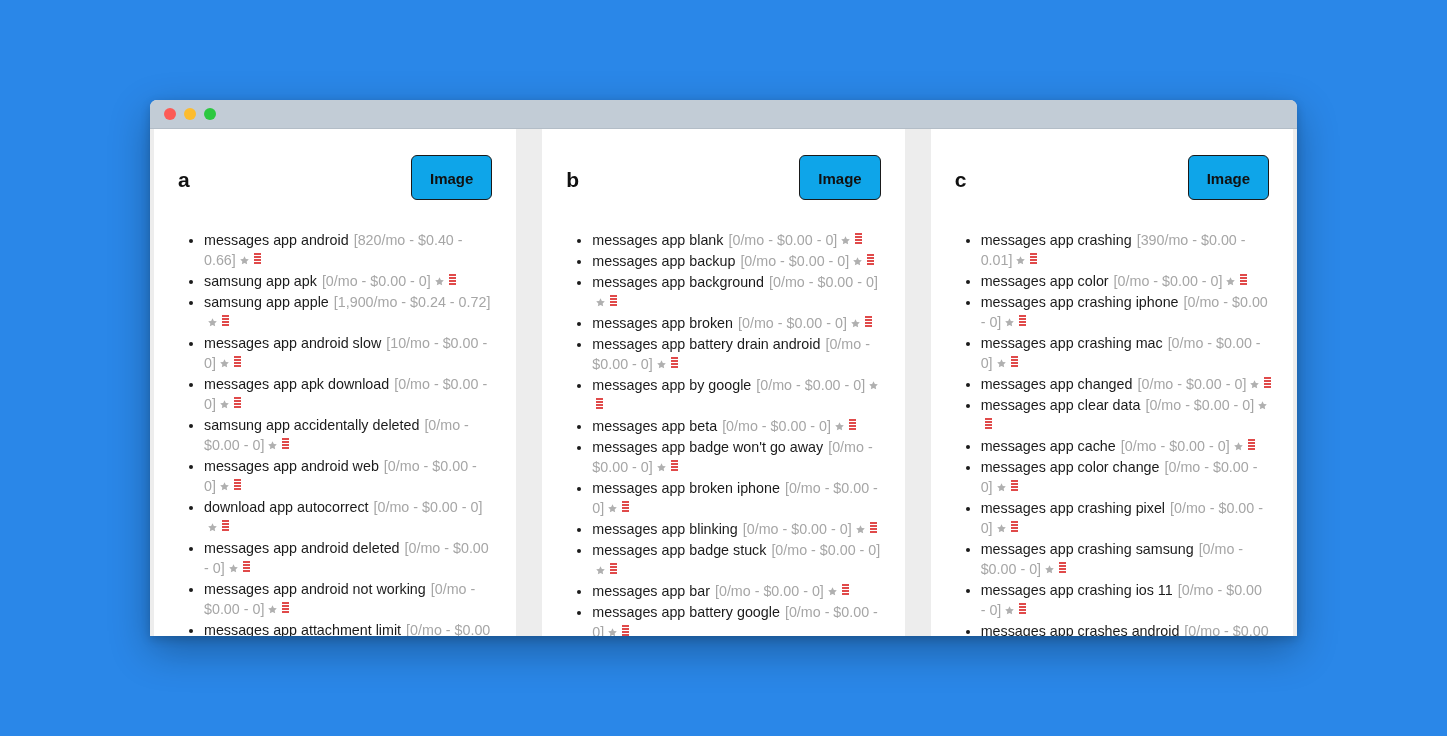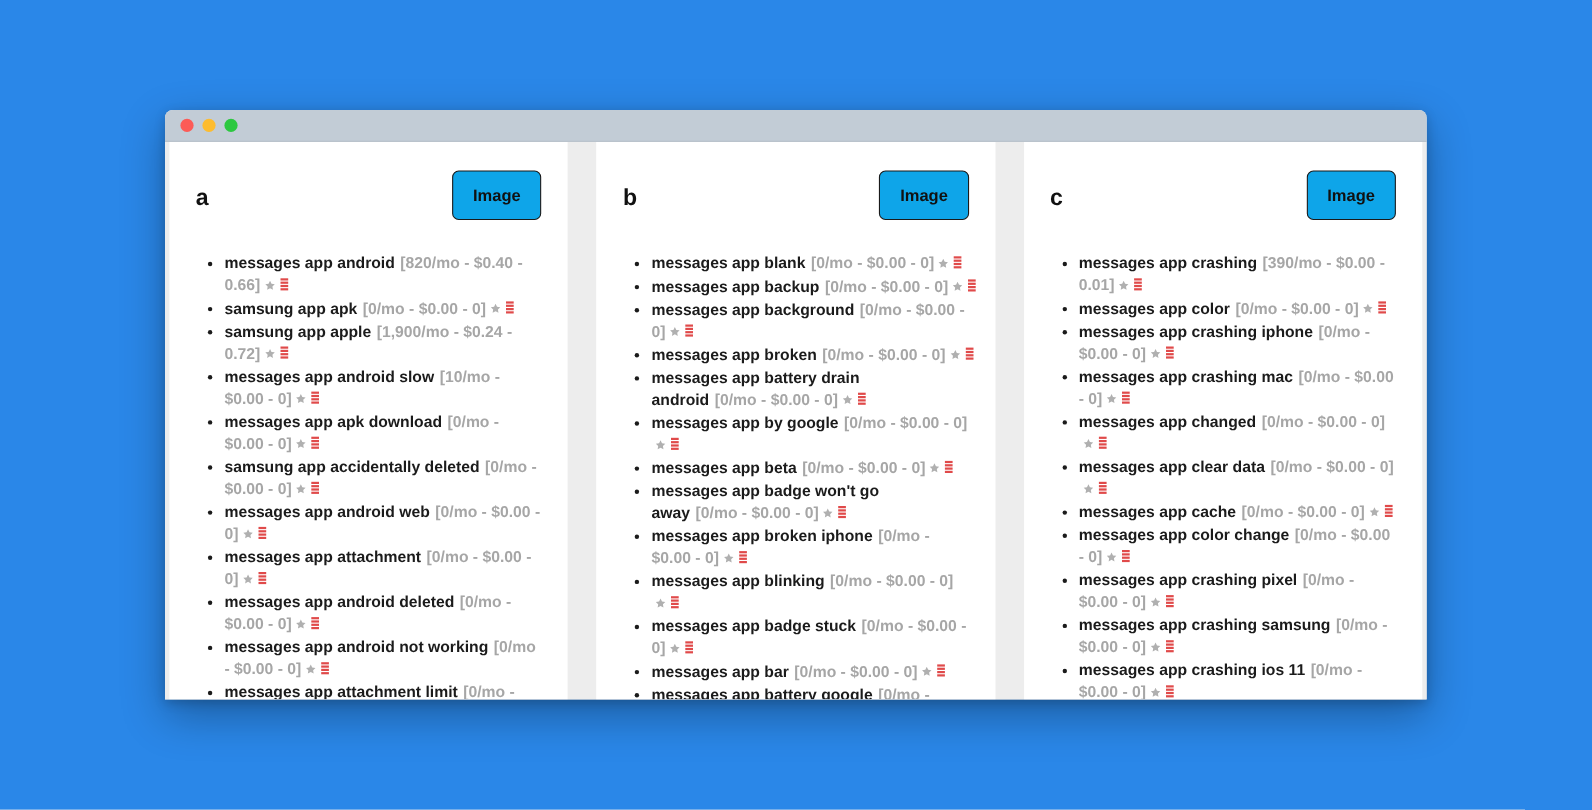--- a/index.html
+++ b/index.html
@@ -90,21 +90,20 @@
     height: 45px;
     line-height: 45px;
     cursor: pointer;
     white-space: nowrap;
   }
 
   ul.kw-list {
     margin: 13px 0 0 0;
     padding-left: 26px;
     list-style: disc;
-    font-weight: bold;
   }
   ul.kw-list li {
     font-size: 14.3px;
     line-height: 20px;
     color: #1b1b1b;
     margin-bottom: 0px;
   }
   ul.kw-list li::marker { color: #1b1b1b; font-size: 13px; }
 
   .kw-term { color: #1b1b1b; }
@@ -171,21 +170,21 @@
               </svg></span><span class="bars-icon"><i></i><i></i><i></i><i></i></span></li>
           <li><span class="kw-term">messages app apk download</span><span class="kw-metrics">[0/mo - $0.00 - 0]</span><span class="icon star-icon"><svg width="11" height="11" viewBox="0 0 24 24" aria-hidden="true">
                 <path fill="#b0b0b0" d="M12 2.6l2.9 5.9 6.5.9-4.7 4.6 1.1 6.4-5.8-3-5.8 3 1.1-6.4L2.6 9.4l6.5-.9z"></path>
               </svg></span><span class="bars-icon"><i></i><i></i><i></i><i></i></span></li>
           <li><span class="kw-term">samsung app accidentally deleted</span><span class="kw-metrics">[0/mo - $0.00 - 0]</span><span class="icon star-icon"><svg width="11" height="11" viewBox="0 0 24 24" aria-hidden="true">
                 <path fill="#b0b0b0" d="M12 2.6l2.9 5.9 6.5.9-4.7 4.6 1.1 6.4-5.8-3-5.8 3 1.1-6.4L2.6 9.4l6.5-.9z"></path>
               </svg></span><span class="bars-icon"><i></i><i></i><i></i><i></i></span></li>
           <li><span class="kw-term">messages app android web</span><span class="kw-metrics">[0/mo - $0.00 - 0]</span><span class="icon star-icon"><svg width="11" height="11" viewBox="0 0 24 24" aria-hidden="true">
                 <path fill="#b0b0b0" d="M12 2.6l2.9 5.9 6.5.9-4.7 4.6 1.1 6.4-5.8-3-5.8 3 1.1-6.4L2.6 9.4l6.5-.9z"></path>
               </svg></span><span class="bars-icon"><i></i><i></i><i></i><i></i></span></li>
-          <li><span class="kw-term">messages app attachment</span><span class="kw-metrics">[0/mo - $0.00 - 0]</span><span class="icon star-icon"><svg width="11" height="11" viewBox="0 0 24 24" aria-hidden="true">
+          <li><span class="kw-term">download app autocorrect</span><span class="kw-metrics">[0/mo - $0.00 - 0]</span><span class="icon star-icon"><svg width="11" height="11" viewBox="0 0 24 24" aria-hidden="true">
                 <path fill="#b0b0b0" d="M12 2.6l2.9 5.9 6.5.9-4.7 4.6 1.1 6.4-5.8-3-5.8 3 1.1-6.4L2.6 9.4l6.5-.9z"></path>
               </svg></span><span class="bars-icon"><i></i><i></i><i></i><i></i></span></li>
           <li><span class="kw-term">messages app android deleted</span><span class="kw-metrics">[0/mo - $0.00 - 0]</span><span class="icon star-icon"><svg width="11" height="11" viewBox="0 0 24 24" aria-hidden="true">
                 <path fill="#b0b0b0" d="M12 2.6l2.9 5.9 6.5.9-4.7 4.6 1.1 6.4-5.8-3-5.8 3 1.1-6.4L2.6 9.4l6.5-.9z"></path>
               </svg></span><span class="bars-icon"><i></i><i></i><i></i><i></i></span></li>
           <li><span class="kw-term">messages app android not working</span><span class="kw-metrics">[0/mo - $0.00 - 0]</span><span class="icon star-icon"><svg width="11" height="11" viewBox="0 0 24 24" aria-hidden="true">
                 <path fill="#b0b0b0" d="M12 2.6l2.9 5.9 6.5.9-4.7 4.6 1.1 6.4-5.8-3-5.8 3 1.1-6.4L2.6 9.4l6.5-.9z"></path>
               </svg></span><span class="bars-icon"><i></i><i></i><i></i><i></i></span></li>
           <li><span class="kw-term">messages app attachment limit</span><span class="kw-metrics">[0/mo - $0.00 - 0]</span><span class="bars-icon"></span></li>
         </ul>

